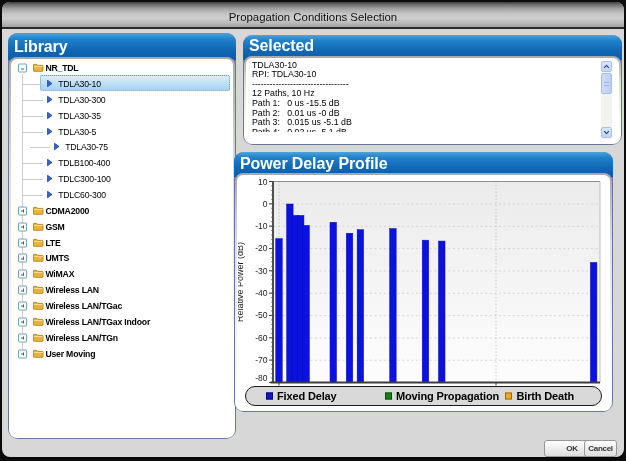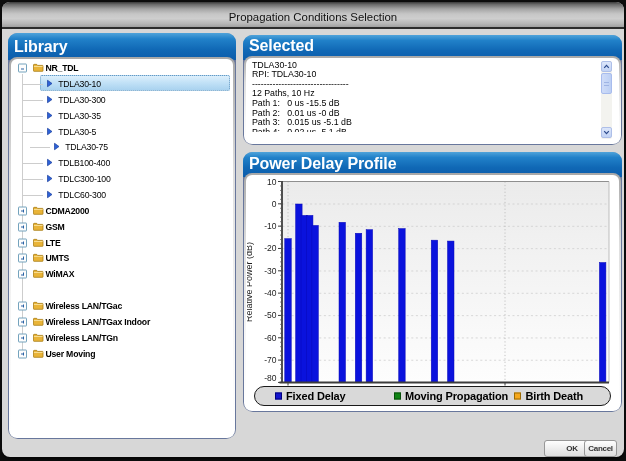--- a/index.html
+++ b/index.html
@@ -14,21 +14,21 @@
 
 #plib{left:6px;top:31px;width:228px;height:406px}
 #plib .phd{height:27px}
 #plib .rim{left:1px;right:1px;top:24px;bottom:1px}
 
 #psel{left:241px;top:33px;width:379px;height:110px}
 #psel .phd{height:25px}
 #psel .hd{line-height:22px}
 #psel .rim{left:1px;right:1px;top:21px;bottom:1px}
 
-#ppdp{left:241px;top:150px;width:379px;height:260px}
+#ppdp{left:232px;top:150px;width:379px;height:260px}
 #ppdp .phd{height:25px}
 #ppdp .hd{line-height:23.5px}
 #ppdp .rim{left:1px;right:1px;top:21px;bottom:1px}
 
 #tree{position:absolute;left:0;top:0;right:0;bottom:0;overflow:hidden;border-radius:6px}
 .trow{position:absolute;left:0;width:100%;height:15.85px;font-size:8.7px;letter-spacing:-0.2px;color:#000;white-space:nowrap}
 .trow .lbl{position:absolute;top:50%;transform:translateY(-50%);line-height:11px}
 .bold{font-weight:bold}
 .ebox{position:absolute;left:7px;width:9px;height:9px;top:50%;transform:translateY(-50%);background:#fdfdfd;border:1px solid #74a3bd;border-radius:1px}
 .ebox i{position:absolute;left:2px;right:2px;top:3.5px;height:1px;background:#2a62a5}
@@ -178,20 +178,31 @@
             <div class="trow" style="top: 207.35px;">
               <div class="ebox plus">
                 <i></i>
                 <b></b>
               </div>
               <div class="fold"><svg width="10.5" height="9" viewBox="0 0 11 9">
                   <path d="M0.5 7.9 L0.5 1.9 Q0.5 1.2 1.2 1.2 L3.9 1.2 L4.8 2.3 L9.9 2.3 Q10.5 2.3 10.5 3.0 L10.5 7.9 Q10.5 8.5 9.9 8.5 L1.2 8.5 Q0.5 8.5 0.5 7.9 Z" fill="#e9b438" stroke="#a5790f" stroke-width="0.8"></path>
                   <path d="M1.0 3.0 L10.0 3.0 L10.0 3.9 L1.0 3.9 Z" fill="#f7dc90"></path>
                 </svg></div>
               <div class="lbl bold" style="left:34.4px">WiMAX</div>
+            </div>
+            <div class="trow" style="top: 223.2px;">
+              <div class="ebox plus">
+                <i></i>
+                <b></b>
+              </div>
+              <div class="fold"><svg width="10.5" height="9" viewBox="0 0 11 9">
+                  <path d="M0.5 7.9 L0.5 1.9 Q0.5 1.2 1.2 1.2 L3.9 1.2 L4.8 2.3 L9.9 2.3 Q10.5 2.3 10.5 3.0 L10.5 7.9 Q10.5 8.5 9.9 8.5 L1.2 8.5 Q0.5 8.5 0.5 7.9 Z" fill="#e9b438" stroke="#a5790f" stroke-width="0.8"></path>
+                  <path d="M1.0 3.0 L10.0 3.0 L10.0 3.9 L1.0 3.9 Z" fill="#f7dc90"></path>
+                </svg></div>
+              <div class="lbl bold" style="left:34.4px">Wireless LAN</div>
             </div>
             <div class="trow" style="top: 239.05px;">
               <div class="ebox plus">
                 <i></i>
                 <b></b>
               </div>
               <div class="fold"><svg width="10.5" height="9" viewBox="0 0 11 9">
                   <path d="M0.5 7.9 L0.5 1.9 Q0.5 1.2 1.2 1.2 L3.9 1.2 L4.8 2.3 L9.9 2.3 Q10.5 2.3 10.5 3.0 L10.5 7.9 Q10.5 8.5 9.9 8.5 L1.2 8.5 Q0.5 8.5 0.5 7.9 Z" fill="#e9b438" stroke="#a5790f" stroke-width="0.8"></path>
                   <path d="M1.0 3.0 L10.0 3.0 L10.0 3.9 L1.0 3.9 Z" fill="#f7dc90"></path>
                 </svg></div>

